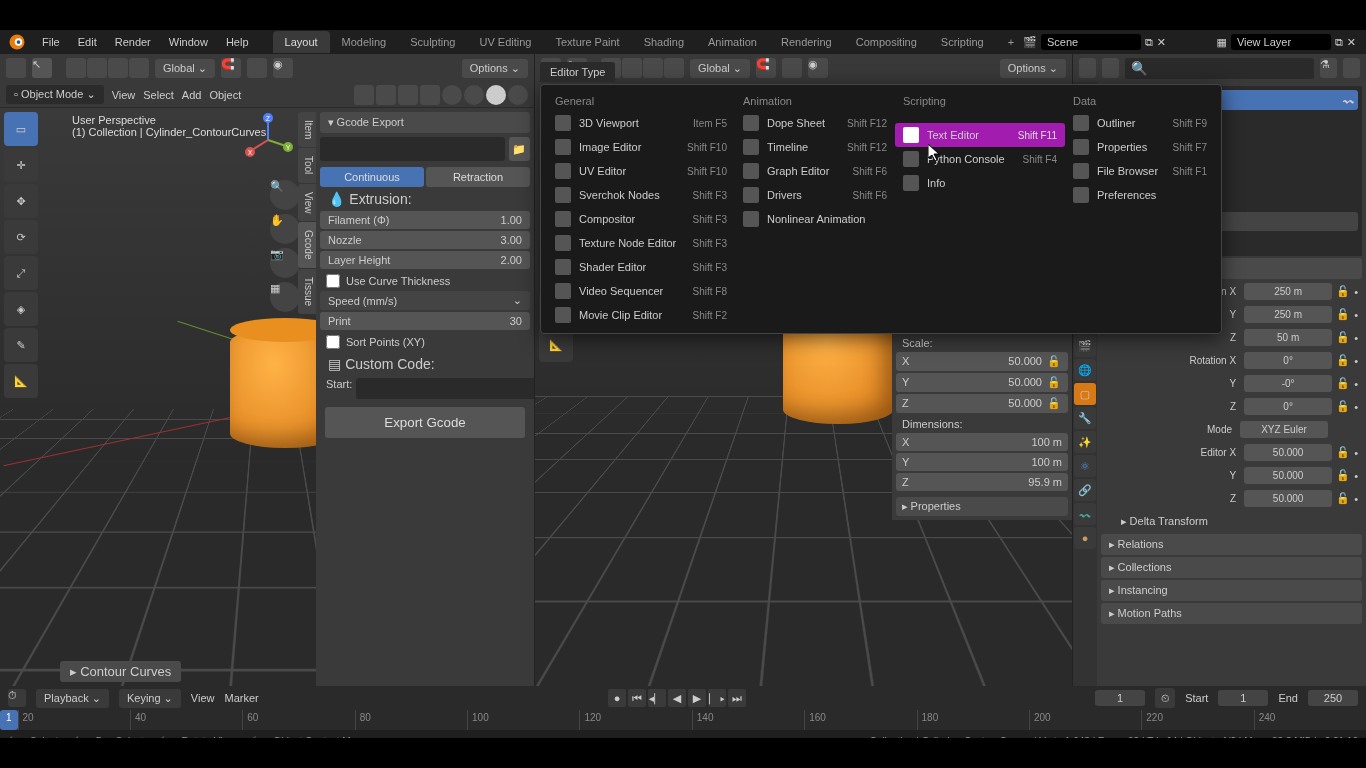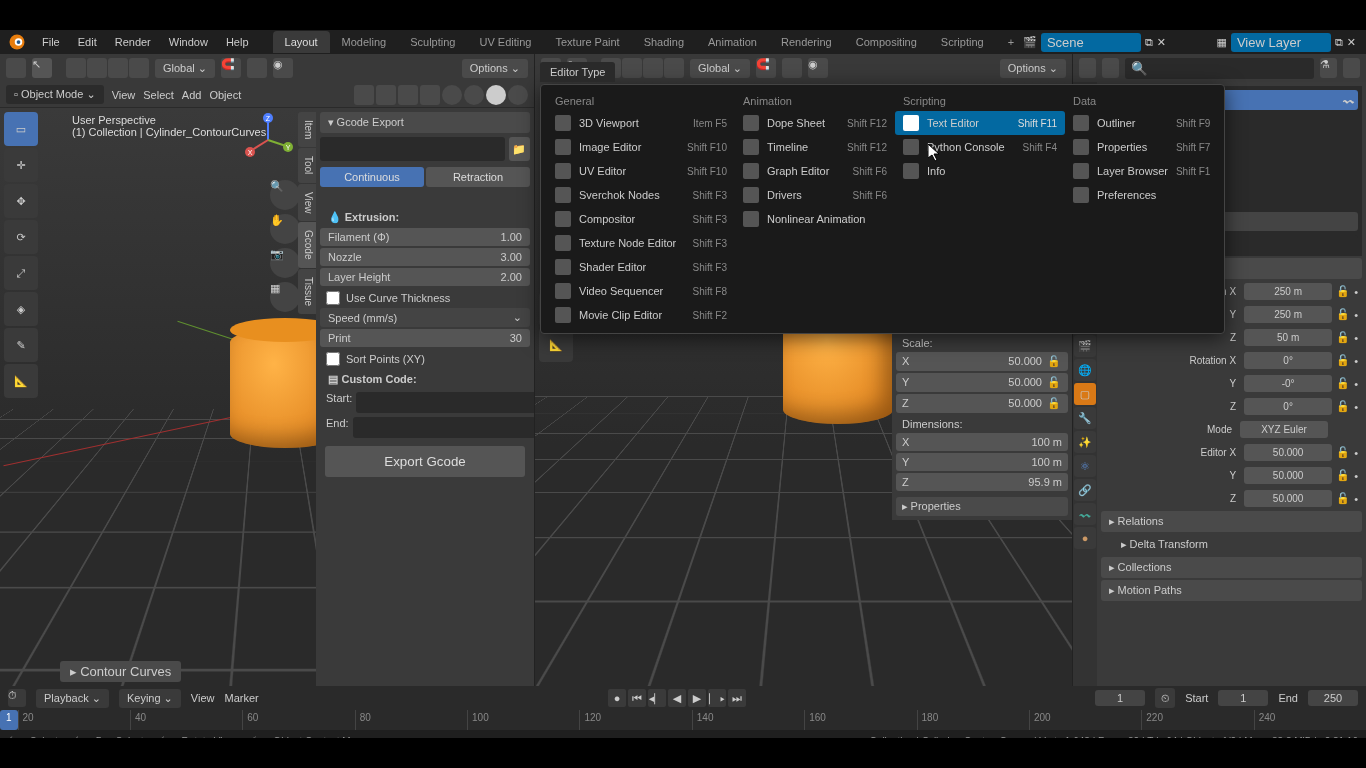--- a/index.html
+++ b/index.html
@@ -8,21 +8,21 @@
 .bottom-black { position: absolute; bottom: 0; height: 30px; width: 100%; background: #000; }
 
 .menubar { height: 24px; background: #1f1f1f; display: flex; align-items: center; padding: 0 8px; gap: 2px; position: relative; }
 .menubar .logo { width: 18px; height: 18px; margin-right: 6px; }
 .menubar .menu-item { padding: 4px 8px; cursor: pointer; color: #ccc; }
 .menubar .tabs { display: flex; gap: 0; margin-left: 14px; }
 .menubar .tab { padding: 5px 12px; color: #999; cursor: pointer; }
 .menubar .tab.active { background: #3a3a3a; border-radius: 4px 4px 0 0; color: #ddd; }
 .menubar .scene-box { position: absolute; right: 200px; display: flex; align-items: center; gap: 4px; }
 .menubar .layer-box { position: absolute; right: 10px; display: flex; align-items: center; gap: 4px; }
-.dd-field { background: #0369a1; border-radius: 3px; padding: 2px 6px; width: 100px; font-size: 13px; }
+.dd-field { background: #000000; border-radius: 3px; padding: 2px 6px; width: 100px; font-size: 11px; }
 
 .header2 { height: 28px; background: #393939; display: flex; align-items: center; padding: 0 6px; gap: 6px; }
 .header2 .iconbtn { width: 20px; height: 20px; background: #4a4a4a; border-radius: 3px; }
 .header2 .dd { background: #4a4a4a; padding: 3px 8px; border-radius: 3px; font-size: 11px; }
 
 .main-area { display: flex; height: 604px; }
 .left-vp { width: 534px; background: #0ea5e9; position: relative; display: flex; flex-direction: column; }
 .right-vp { width: 538px; background: #393939; position: relative; display: flex; flex-direction: column; border-left: 1px solid #222; }
 .props-panel { width: 294px; background: #393939; border-left: 1px solid #222; display: flex; }
 
@@ -43,35 +43,35 @@
 
 .info-text { position: absolute; top: 6px; left: 72px; font-size: 11px; color: #ddd; }
 .nav-circ { position: absolute; right: 232px; top: 72px; width: 32px; display:flex; flex-direction:column; gap:4px; }
 .nav-circ div { width: 30px; height: 30px; background: #444; border-radius: 50%; }
 
 .side-tabs { position: absolute; right: 218px; top: 4px; width: 18px; display: flex; flex-direction: column; }
 .side-tabs .stab { writing-mode: vertical-rl; padding: 8px 2px; background: #444; font-size: 10px; margin-bottom: 1px; border-radius: 3px 0 0 3px; }
 
 .n-panel { position: absolute; right: 0; top: 0; width: 218px; height: 100%; background: #3a3a3a; padding: 4px; overflow-y: auto; }
 .n-panel .hdr { background: #4a4a4a; padding: 4px 8px; border-radius: 3px; margin-bottom: 4px; font-size: 11px; }
-.n-panel .btn-row { display: flex; gap: 2px; margin-bottom: 20px; }
+.n-panel .btn-row { display: flex; gap: 2px; margin-bottom: 0; }
 .n-panel .btn-row button { flex: 1; padding: 4px; background: #555; border: none; color: #ddd; border-radius: 3px; font-size: 11px; }
 .n-panel .btn-row button.active { background: #4772b3; }
 .n-panel .field { display: flex; align-items: center; background: #555; border-radius: 3px; padding: 3px 8px; margin-bottom: 2px; font-size: 11px; }
 .n-panel .field span:first-child { flex: 1; }
-.n-panel .lbl { padding: 4px 8px; font-size: 11px; color: #ccc; font-weight: bold; }
+.n-panel .lbl { padding: 4px 8px; font-size: 14px; color: #ccc; }
 .n-panel .chk { display: flex; align-items: center; gap: 6px; padding: 3px 6px; }
 .n-panel .chk input { width: 14px; height: 14px; }
 .n-panel .exportbtn { width: 95%; margin: 6px auto; display:block; padding: 8px; background: #555; border:none; color:#ddd; border-radius:3px; }
 
 .editor-menu { position: absolute; left: 540px; top: 84px; background: #1a1a1a; border: 1px solid #444; border-radius: 4px; z-index: 100; padding: 6px; display: flex; gap: 0; box-shadow: 0 4px 20px rgba(0,0,0,0.6); }
 .editor-menu .col { min-width: 188px; }
 .editor-menu .col-title { color: #888; font-size: 11px; padding: 4px 8px; }
 .editor-menu .mitem { display: flex; align-items: center; padding: 4px 8px; gap: 8px; border-radius: 3px; }
-.editor-menu .mitem.hl { background: #0369a1; }
+.editor-menu .mitem.hl { background: #a21caf; margin-top: 12px; }
 .editor-menu .mitem .ic { width: 16px; height: 16px; background: #555; border-radius: 2px; flex-shrink: 0; }
 .editor-menu .mitem .txt { flex: 1; font-size: 11px; }
 .editor-menu .mitem .sc { color: #888; font-size: 10px; }
 .editor-type-hdr { position: absolute; left: 540px; top: 62px; background: #2a2a2a; padding: 4px 10px; font-size: 11px; z-index: 101; border-radius: 3px 3px 0 0; }
 
 .right-n-panel { position: absolute; right: 0; top: 248px; width: 180px; background: #3a3a3a; padding: 4px; }
 .right-n-panel .sec-hdr { padding: 3px 6px; font-size: 11px; color: #ccc; }
 .right-n-panel .num-field { display: flex; background: #555; border-radius: 3px; padding: 3px 6px; margin-bottom: 2px; font-size: 11px; }
 .right-n-panel .num-field span:first-child { flex: 1; }
 .right-n-panel .num-field .lock { width: 16px; text-align: center; margin-left: 4px; }
@@ -291,24 +291,20 @@
           </div>
         <div class="chk">
             <input type="checkbox" style="">
             <span>Sort Points (XY)</span>
           </div>
         <div class="lbl">▤ <span>Custom Code:</span></div>
         <div style="display:flex;gap:4px;padding:2px 6px">
             <span style="width:40px">Start:</span>
             <input style="flex: 1 1 0%; background: rgb(42, 42, 42); border: none; border-radius: 3px; padding: 3px; color: rgb(204, 204, 204);">
           </div>
-        <div style="display:flex;gap:4px;padding:2px 6px">
-            <span style="width:40px">End:</span>
-            <input style="flex: 1 1 0%; background: rgb(42, 42, 42); border: none; border-radius: 3px; padding: 3px; color: rgb(204, 204, 204);">
-          </div>
         <button class="exportbtn">Export Gcode</button>
       </div>
       <div class="colhdr">▸ <span>Contour Curves</span></div>
     </div>
   </div>
 
   <div class="right-vp">
     <div class="vp-body">
       <div class="grid-floor"></div>
       <div class="cyl" style="left:248px;top:222px"></div>
@@ -431,23 +427,24 @@
           <span class="val">50.000</span>
           <span class="lock">🔓</span>
           <span>•</span>
         </div>
       <div class="row">
           <span class="lbl">Z</span>
           <span class="val">50.000</span>
           <span class="lock">🔓</span>
           <span>•</span>
         </div>
+      <div class="sec" style="background:#3a3a3a;padding-left:20px">▸ <span>Delta Transform</span></div>
       <div class="sec">▸ <span>Relations</span></div>
-      <div class="sec" style="background:#3a3a3a;padding-left:20px">▸ <span>Delta Transform</span></div>
       <div class="sec">▸ <span>Collections</span></div>
+      <div class="sec">▸ <span>Instancing</span></div>
       <div class="sec">▸ <span>Motion Paths</span></div>
     </div>
   </div>
 </div>
 
 <div class="editor-type-hdr">Editor Type</div>
 <div class="editor-menu">
   <div class="col">
     <div class="col-title">General</div>
     <div class="mitem">
@@ -547,21 +544,21 @@
         <span class="txt">Outliner</span>
         <span class="sc">Shift F9</span>
       </div>
     <div class="mitem">
         <span class="ic"></span>
         <span class="txt">Properties</span>
         <span class="sc">Shift F7</span>
       </div>
     <div class="mitem">
         <span class="ic"></span>
-        <span class="txt">Layer Browser</span>
+        <span class="txt">File Browser</span>
         <span class="sc">Shift F1</span>
       </div>
     <div class="mitem">
         <span class="ic"></span>
         <span class="txt">Preferences</span>
       </div>
   </div>
 </div>
 <svg class="mouse-cursor" style="left:928px;top:144px" viewBox="0 0 14 18">
     <path d="M0 0 L0 14 L4 11 L7 17 L9 16 L6 10 L11 10 Z" fill="#fff" stroke="#000"></path>

